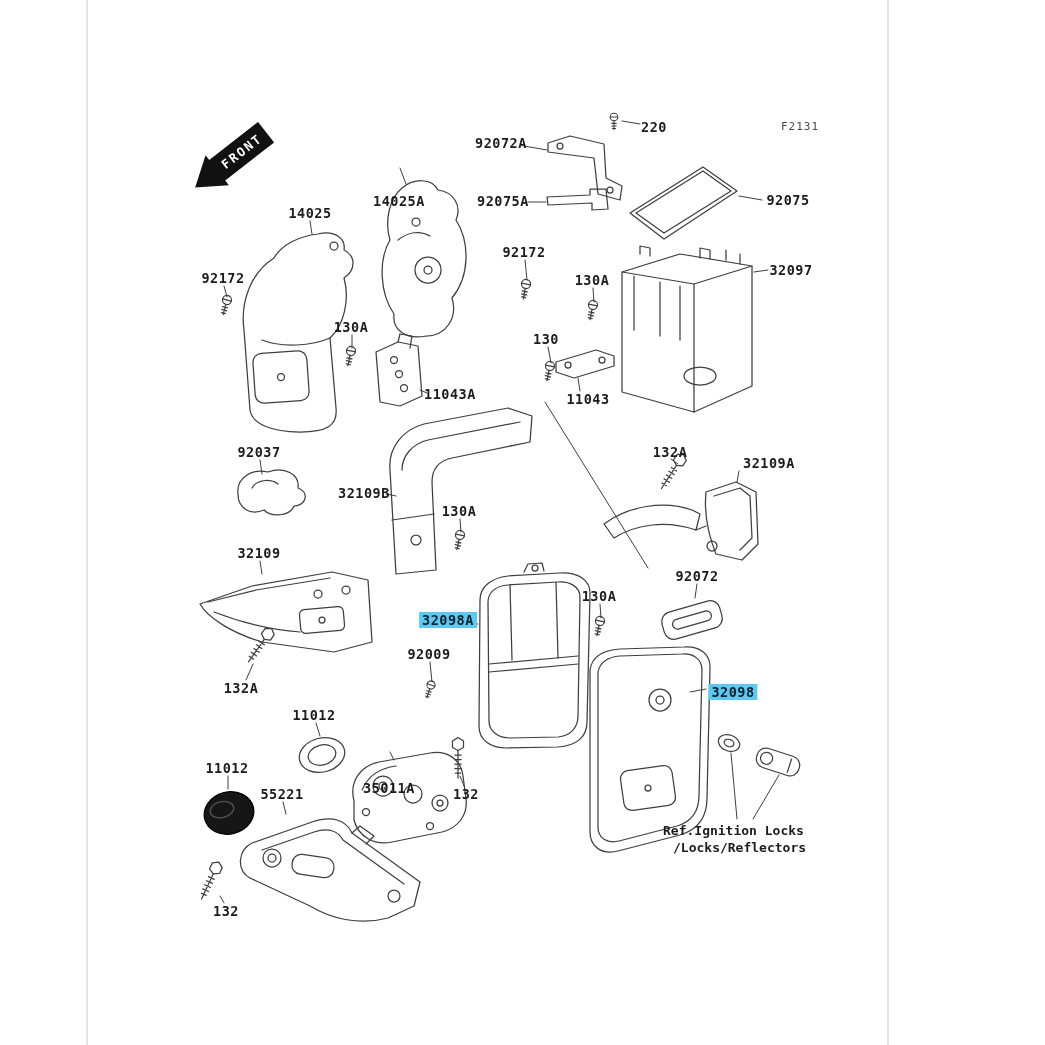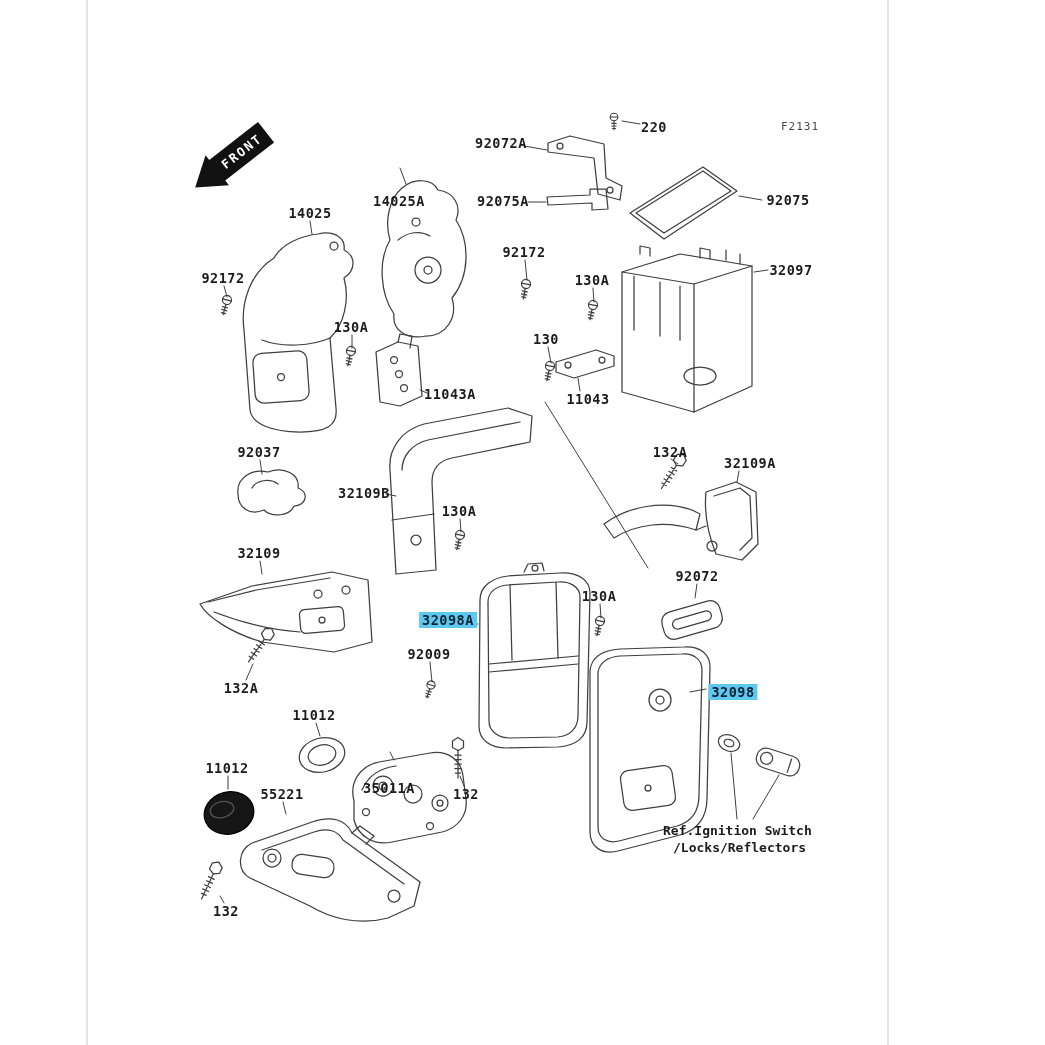--- a/index.html
+++ b/index.html
@@ -229,42 +229,42 @@
         <path d="M 524 146 L 547 150 M 640 124 L 622 121 M 400 168 L 406 184 M 528 202 L 546 202 M 762 200 L 739 196 M 310 221 L 312 234 M 525 260 L 527 280 M 768 270 L 754 272 M 224 286 L 227 297 M 593 288 L 594 302 M 352 335 L 352 348 M 548 347 L 551 363 M 427 393 L 420 390 M 580 391 L 578 378 M 260 460 L 262 474 M 671 459 L 678 464 M 739 471 L 737 482 M 386 494 L 396 496 M 460 519 L 461 532 M 260 561 L 262 574 M 697 584 L 695 598 M 600 604 L 601 618 M 455 622 L 478 624 M 430 662 L 432 682 M 246 680 L 253 664 M 690 692 L 706 689 M 316 723 L 320 736 M 390 752 L 394 760 M 228 776 L 228 789 M 283 802 L 286 814 M 464 786 L 460 776 M 224 903 L 220 896"></path>
         <path d="M 545 402 L 648 568"></path>
         <path d="M 731 753 L 737 819 M 779 775 L 753 819"></path>
       </g>
     </g>
   </svg>
 
   <div id="fig-code">F2131</div>
 
   <div id="ref-note">
-    <div class="l1">Ref.Ignition Switch</div>
+    <div class="l1">Ref.Ignition Locks</div>
     <div class="l2">/Locks/Reflectors</div>
   </div>
 
   <div id="label-layer">
       <div class="plabel" style="left: 501px; top: 143px;">92072A</div>
       <div class="plabel" style="left: 654px; top: 127px;">220</div>
       <div class="plabel" style="left: 399px; top: 161px; margin-top: 40px;">14025A</div>
       <div class="plabel" style="left: 503px; top: 201px;">92075A</div>
       <div class="plabel" style="left: 788px; top: 200px;">92075</div>
       <div class="plabel" style="left: 310px; top: 213px;">14025</div>
       <div class="plabel" style="left: 524px; top: 252px;">92172</div>
       <div class="plabel" style="left: 791px; top: 270px;">32097</div>
       <div class="plabel" style="left: 223px; top: 278px;">92172</div>
       <div class="plabel" style="left: 592px; top: 280px;">130A</div>
       <div class="plabel" style="left: 351px; top: 327px;">130A</div>
       <div class="plabel" style="left: 546px; top: 339px;">130</div>
       <div class="plabel" style="left: 450px; top: 394px;">11043A</div>
       <div class="plabel" style="left: 588px; top: 399px;">11043</div>
       <div class="plabel" style="left: 259px; top: 452px;">92037</div>
       <div class="plabel" style="left: 670px; top: 452px;">132A</div>
-      <div class="plabel" style="left: 750px; top: 463px;">32109A</div>
+      <div class="plabel" style="left: 769px; top: 463px;">32109A</div>
       <div class="plabel" style="left: 364px; top: 493px;">32109B</div>
       <div class="plabel" style="left: 459px; top: 511px;">130A</div>
       <div class="plabel" style="left: 259px; top: 553px;">32109</div>
       <div class="plabel" style="left: 697px; top: 576px;">92072</div>
       <div class="plabel" style="left: 599px; top: 596px;">130A</div>
       <div class="plabel hl" style="left: 428px; top: 620px;">32098A</div>
       <div class="plabel" style="left: 429px; top: 654px;">92009</div>
       <div class="plabel" style="left: 241px; top: 688px;">132A</div>
       <div class="plabel hl" style="left: 713px; top: 692px;">32098</div>
       <div class="plabel" style="left: 314px; top: 715px;">11012</div>

